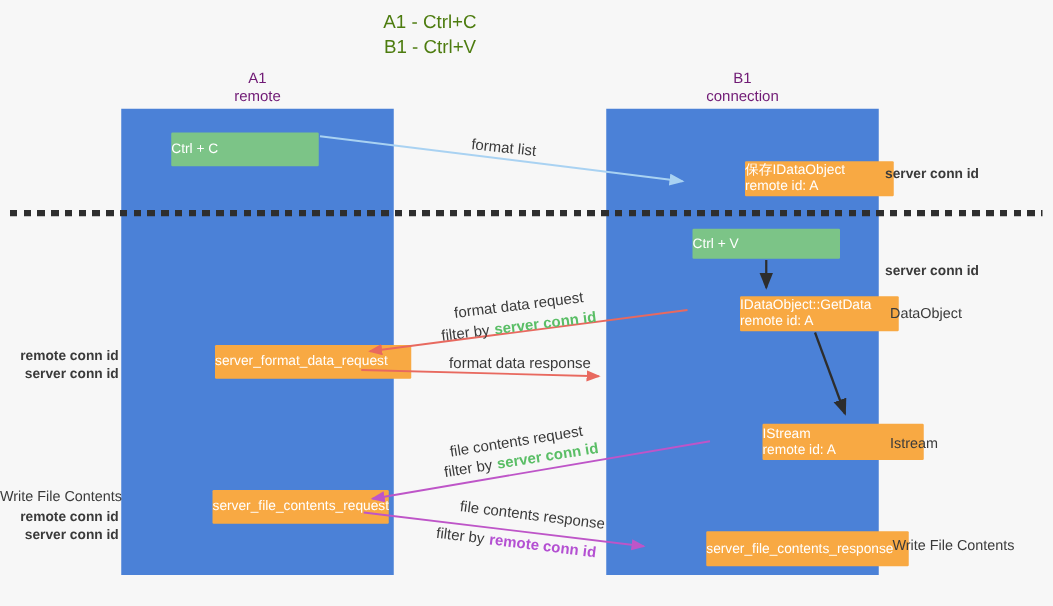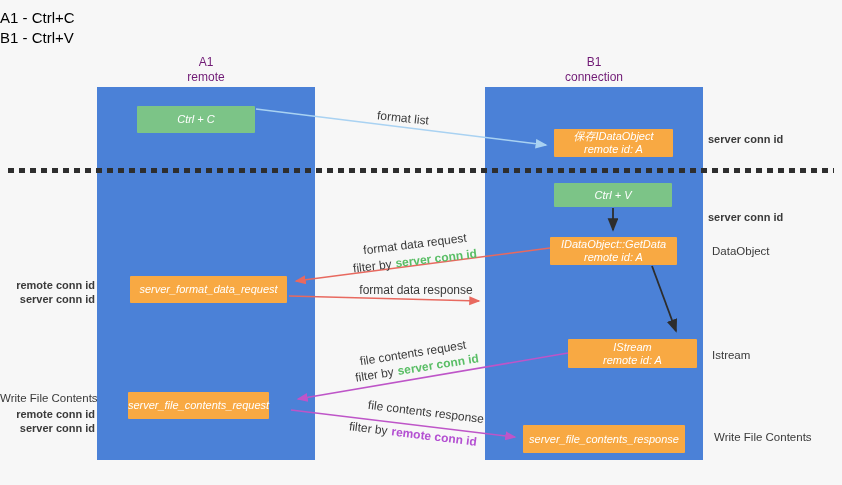--- a/index.html
+++ b/index.html
@@ -1,40 +1,40 @@
 <!DOCTYPE html>
 <html><head>
 <meta charset="utf-8">
 <style>
   html,body{margin:0;padding:0;}
   body{font-family:"Liberation Sans","DejaVu Sans",sans-serif;background:#f7f7f7;}
   .canvas{position:relative;width:842px;height:485px;background:#f7f7f7;overflow:hidden;}
 
-  .title{position:absolute;left:0;top:8px;width:688px;
-         font-size:15px;line-height:20px;color:#000000;}
+  .title{position:absolute;left:0;top:8px;width:688px;text-align:center;
+         font-size:15px;line-height:20px;color:#4d7c0f;}
 
   .col-header{position:absolute;width:218px;text-align:center;font-size:12px;
               line-height:15px;color:#701a75;top:55px;}
   .col-header.left{left:97px;}
   .col-header.right{left:485px;}
 
   .col-rect{position:absolute;top:87px;width:218px;height:373px;background:#4b81d7;z-index:1;}
   .col-rect.left{left:97px;}
   .col-rect.right{left:485px;}
 
   .dotted{position:absolute;left:8px;top:168px;width:826px;height:5px;z-index:4;
           background:repeating-linear-gradient(90deg,#2e2e2e 0 6px,transparent 6px 11px);}
 
   svg.arrows{position:absolute;left:0;top:0;z-index:3;pointer-events:none;}
 
-  .node{position:absolute;z-index:2;display:flex;flex-direction:column;align-items:center;
+  .node{position:absolute;z-index:2;display:flex;flex-direction:column;align-items:flex-start;
         justify-content:center;color:#fff;font-size:11px;line-height:13px;text-align:center;
-        border-radius:1px;white-space:nowrap;font-style:italic;}
+        border-radius:1px;white-space:nowrap;}
   .node.green{background:#7cc487;}
-  .node.orange{background:#f8a943;}
+  .node.orange{background:#f8a943;margin-left:42px;}
 
   .lbl{position:absolute;z-index:5;white-space:nowrap;font-size:12px;color:#3a3a3a;}
   .lbl.ctr{transform:translate(-50%,-50%);}
   .lbl.r7{transform:translate(-50%,-50%) rotate(7deg);}
   .lbl.rm7{transform:translate(-50%,-50%) rotate(-7deg);}
   .lbl.rm9{transform:translate(-50%,-50%) rotate(-9deg);}
   .lbl.r6{transform:translate(-50%,-50%) rotate(6deg);}
 
   .green-t{color:#5abe66;font-weight:bold;}
   .purple-t{color:#b450d2;font-weight:bold;}

